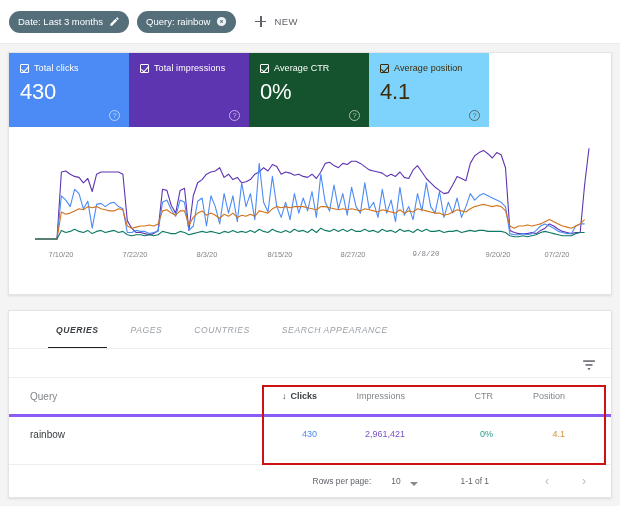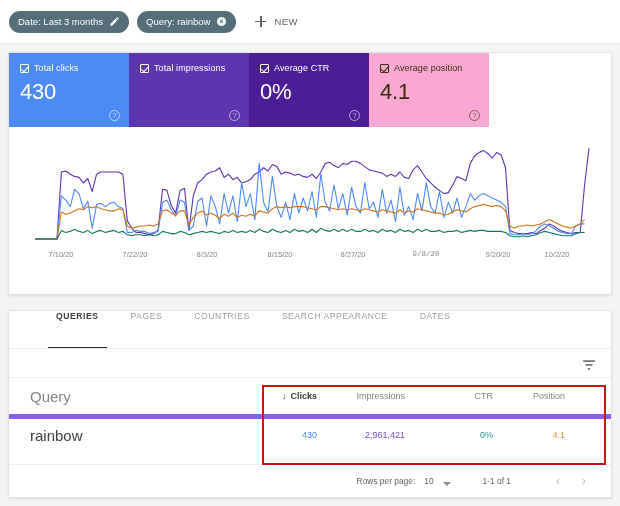--- a/index.html
+++ b/index.html
@@ -88,54 +88,54 @@
     position: absolute; left: 0; top: 123px; width: 602px; height: 14px;
   }
   .xlabel {
     position: absolute; font-size: 7.5px; color: #80868b; transform: translateX(-50%);
     white-space: nowrap;
   }
 
   
   .tabs { position: absolute; left: 0; top: 0; width: 602px; height: 38px; display: flex; }
   .tab {
-    position: relative; height: 38px; display: flex; align-items: flex-start;
+    position: relative; height: 38px; display: flex; align-items: center;
     padding: 0 16px; font-size: 8.6px; letter-spacing: .55px;
-    color: #9aa0a6; cursor: pointer; white-space: nowrap;
+    color: #9aa0a6; cursor: pointer; white-space: nowrap; font-style: italic;
   }
   .tab:first-child { margin-left: 31px; }
   .tab.active { color: #3c4043; font-weight: bold; }
   .tab.active:after {
     content: ""; position: absolute; left: 8px; right: 8px; bottom: 0;
     height: 2px; background: #202124;
   }
   .tabs-rule { position: absolute; left: 0; top: 37px; width: 602px; height: 1px; background: #ededed; }
 
   
   .filterrow { position: absolute; left: 0; top: 38px; width: 602px; height: 28px; }
   .filter-icon { position: absolute; right: 15px; top: 8px; width: 14px; height: 12px; cursor: pointer; }
 
   
   .tbl { position: absolute; left: 0; top: 66px; width: 602px; }
-  .trow { display: flex; align-items: center; height: 37px; border-top: 5px solid #8b5cf6; }
+  .trow { display: flex; align-items: center; height: 37px; border-top: 3px solid #8b5cf6; }
   .trow.head { border-top: 1px solid #eeeeee; }
-  .c-query { width: 220px; padding-left: 21px; font-size: 15px; color: #5f6368; }
+  .c-query { width: 220px; padding-left: 21px; font-size: 10px; color: #5f6368; }
   .c-num   { width: 88px; text-align: right; font-size: 9px; color: #80868b; }
   .c-clicks { width: 88px; }
   .c-last  { padding-right: 16px; }
   .head .c-query { color: #80868b; }
   .head .c-clicks { display: flex; align-items: center; justify-content: flex-end; gap: 4px; color: #3c4043; font-weight: bold; }
   .sort-arrow { font-size: 9px; color: #3c4043; }
   .body .c-query { color: #3c4043; }
 
   
   .foot {
     position: absolute; left: 0; bottom: 0; width: 602px; height: 33px;
     display: flex; align-items: center; justify-content: flex-end;
-    gap: 0; padding-right: 14px; font-size: 8.4px; color: #5f6368;
+    gap: 11px; padding-right: 14px; font-size: 8.4px; color: #5f6368;
     border-top: 1px solid #eeeeee;
   }
   .foot .rpp-label { margin-right: 9px; }
   .rpp-select { display: flex; align-items: flex-end; gap: 9px; cursor: pointer; }
   .caret { width: 0; height: 0; border-left: 4px solid transparent; border-right: 4px solid transparent; border-top: 4px solid #8a8a8a; }
   .range { margin: 0 34px 0 32px; }
   .pgbtn { width: 26px; text-align: center; font-size: 12px; color: #bdbdbd; cursor: pointer; }
 
   
   .annot {
@@ -183,29 +183,29 @@
         <div class="tile-value">430</div>
         <div class="tile-help">?</div>
       </div>
       <div class="tile light" style="background:#5e35b1">
         <div class="tile-head">
           <span class="tile-check"></span>
           <span class="tile-label">Total impressions</span>
         </div>
         <div class="tile-help">?</div>
       </div>
-      <div class="tile light" style="background:#4c1d95">
+      <div class="tile light" style="background:#14532d">
         <div class="tile-head">
           <span class="tile-check"></span>
           <span class="tile-label">Average CTR</span>
         </div>
         <div class="tile-value">0%</div>
         <div class="tile-help">?</div>
       </div>
-      <div class="tile dark" style="background:#f9a8d4">
+      <div class="tile dark" style="background:#7dd3fc">
         <div class="tile-head">
           <span class="tile-check"></span>
           <span class="tile-label">Average position</span>
         </div>
         <div class="tile-value">4.1</div>
         <div class="tile-help">?</div>
       </div>
     </div>
 
     <div class="chart-wrap">
@@ -216,42 +216,39 @@
           <path d="M26.0 112.0 L30.4 112.0 L34.8 112.0 L39.2 112.0 L43.6 112.0 L48.0 112.0 L52.4 103.4 L56.8 105.5 L61.2 104.4 L65.6 102.3 L70.0 104.4 L74.4 105.5 L78.8 103.4 L83.2 106.6 L87.6 104.4 L92.0 103.4 L96.3 105.5 L100.7 104.4 L105.1 103.4 L109.5 105.5 L113.9 104.4 L118.3 107.7 L122.7 108.8 L127.1 107.7 L131.5 107.7 L135.9 108.8 L140.3 107.7 L144.7 108.8 L149.1 107.7 L153.5 104.4 L157.9 105.5 L162.3 106.6 L166.7 106.6 L171.1 104.4 L175.5 105.5 L179.9 107.7 L184.3 106.6 L188.7 105.5 L193.1 104.4 L197.5 105.5 L201.9 104.4 L206.3 105.5 L210.7 106.6 L215.1 104.4 L219.5 105.5 L223.9 103.4 L228.3 105.5 L232.7 104.4 L237.0 105.5 L241.4 103.4 L245.8 105.5 L250.2 102.3 L254.6 104.4 L259.0 105.5 L263.4 102.3 L267.8 104.4 L272.2 105.5 L276.6 103.4 L281.0 105.5 L285.4 102.3 L289.8 104.4 L294.2 103.4 L298.6 105.5 L303.0 102.3 L307.4 105.5 L311.8 101.2 L316.2 103.4 L320.6 104.4 L325.0 102.3 L329.4 104.4 L333.8 102.3 L338.2 104.4 L342.6 102.3 L347.0 104.4 L351.4 104.4 L355.8 102.3 L360.2 104.4 L364.6 103.4 L369.0 105.5 L373.3 102.3 L377.7 104.4 L382.1 103.4 L386.5 105.5 L390.9 102.3 L395.3 104.4 L399.7 103.4 L404.1 105.5 L408.5 102.3 L412.9 104.4 L417.3 102.3 L421.7 104.4 L426.1 104.4 L430.5 103.4 L434.9 105.5 L439.3 104.4 L443.7 104.4 L448.1 103.4 L452.5 105.5 L456.9 104.4 L461.3 103.4 L465.7 104.4 L470.1 103.4 L474.5 103.4 L478.9 104.4 L483.3 104.4 L487.7 104.4 L492.1 104.4 L496.5 105.5 L500.9 108.8 L505.3 109.8 L509.7 109.8 L514.0 108.8 L518.4 109.8 L522.8 108.8 L527.2 107.7 L531.6 105.5 L536.0 104.4 L540.4 105.5 L544.8 106.6 L549.2 107.7 L553.6 108.8 L558.0 108.8 L562.4 108.8 L566.8 106.6 L571.2 105.5 L575.6 105.5 " fill="none" stroke="#0f7a63" stroke-width="1.1" stroke-linejoin="round"></path>
         </svg>
       <div class="xlabels" id="xlabels">
           <span class="xlabel" style="left: 52px;">7/10/20</span>
           <span class="xlabel" style="left: 126px;">7/22/20</span>
           <span class="xlabel" style="left: 198px;">8/3/20</span>
           <span class="xlabel" style="left: 271px;">8/15/20</span>
           <span class="xlabel" style="left: 344px;">8/27/20</span>
           <span class="xlabel" style="left: 417px; font-family: Liberation Mono, monospace;">9/8/20</span>
           <span class="xlabel" style="left: 489px;">9/20/20</span>
-          <span class="xlabel" style="left: 548px;">10/2/20</span>
+          <span class="xlabel" style="left: 548px;">07/2/20</span>
         </div>
     </div>
   </div>
 
   <div class="card" id="table-card">
 
     <div class="tabs" id="tabs">
         <div class="tab active">
           <span>QUERIES</span>
         </div>
         <div class="tab">
           <span>PAGES</span>
         </div>
         <div class="tab">
           <span>COUNTRIES</span>
         </div>
         <div class="tab">
           <span>SEARCH APPEARANCE</span>
-        </div>
-        <div class="tab">
-          <span>DATES</span>
         </div>
       </div>
     <div class="tabs-rule"></div>
 
     <div class="filterrow">
       <span class="filter-icon">
         <svg width="14" height="12" viewBox="0 0 24 20">
             <rect x="2" y="2" width="20" height="2.6" fill="#5f6368"></rect>
             <rect x="6" y="8.6" width="12" height="2.6" fill="#5f6368"></rect>
             <rect x="10" y="15.2" width="4" height="2.6" fill="#5f6368"></rect>

